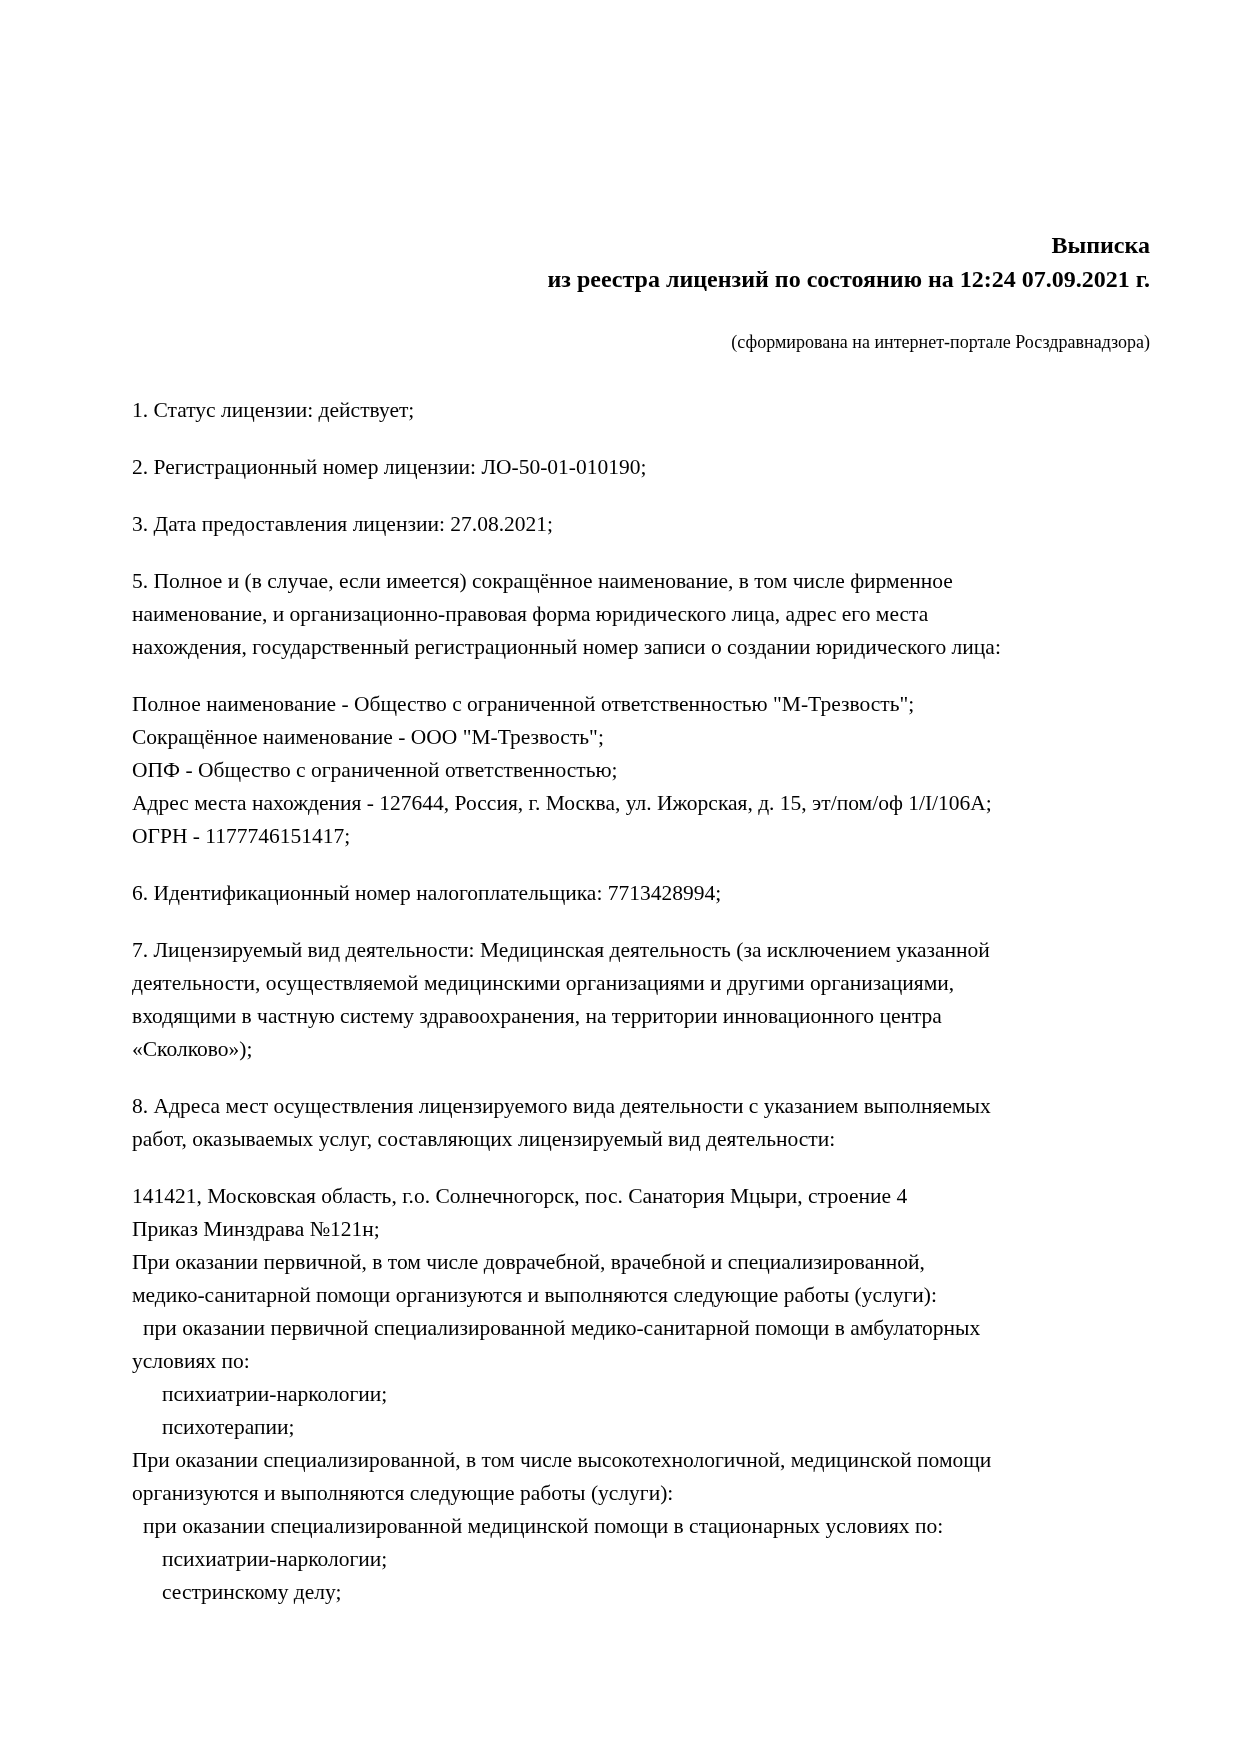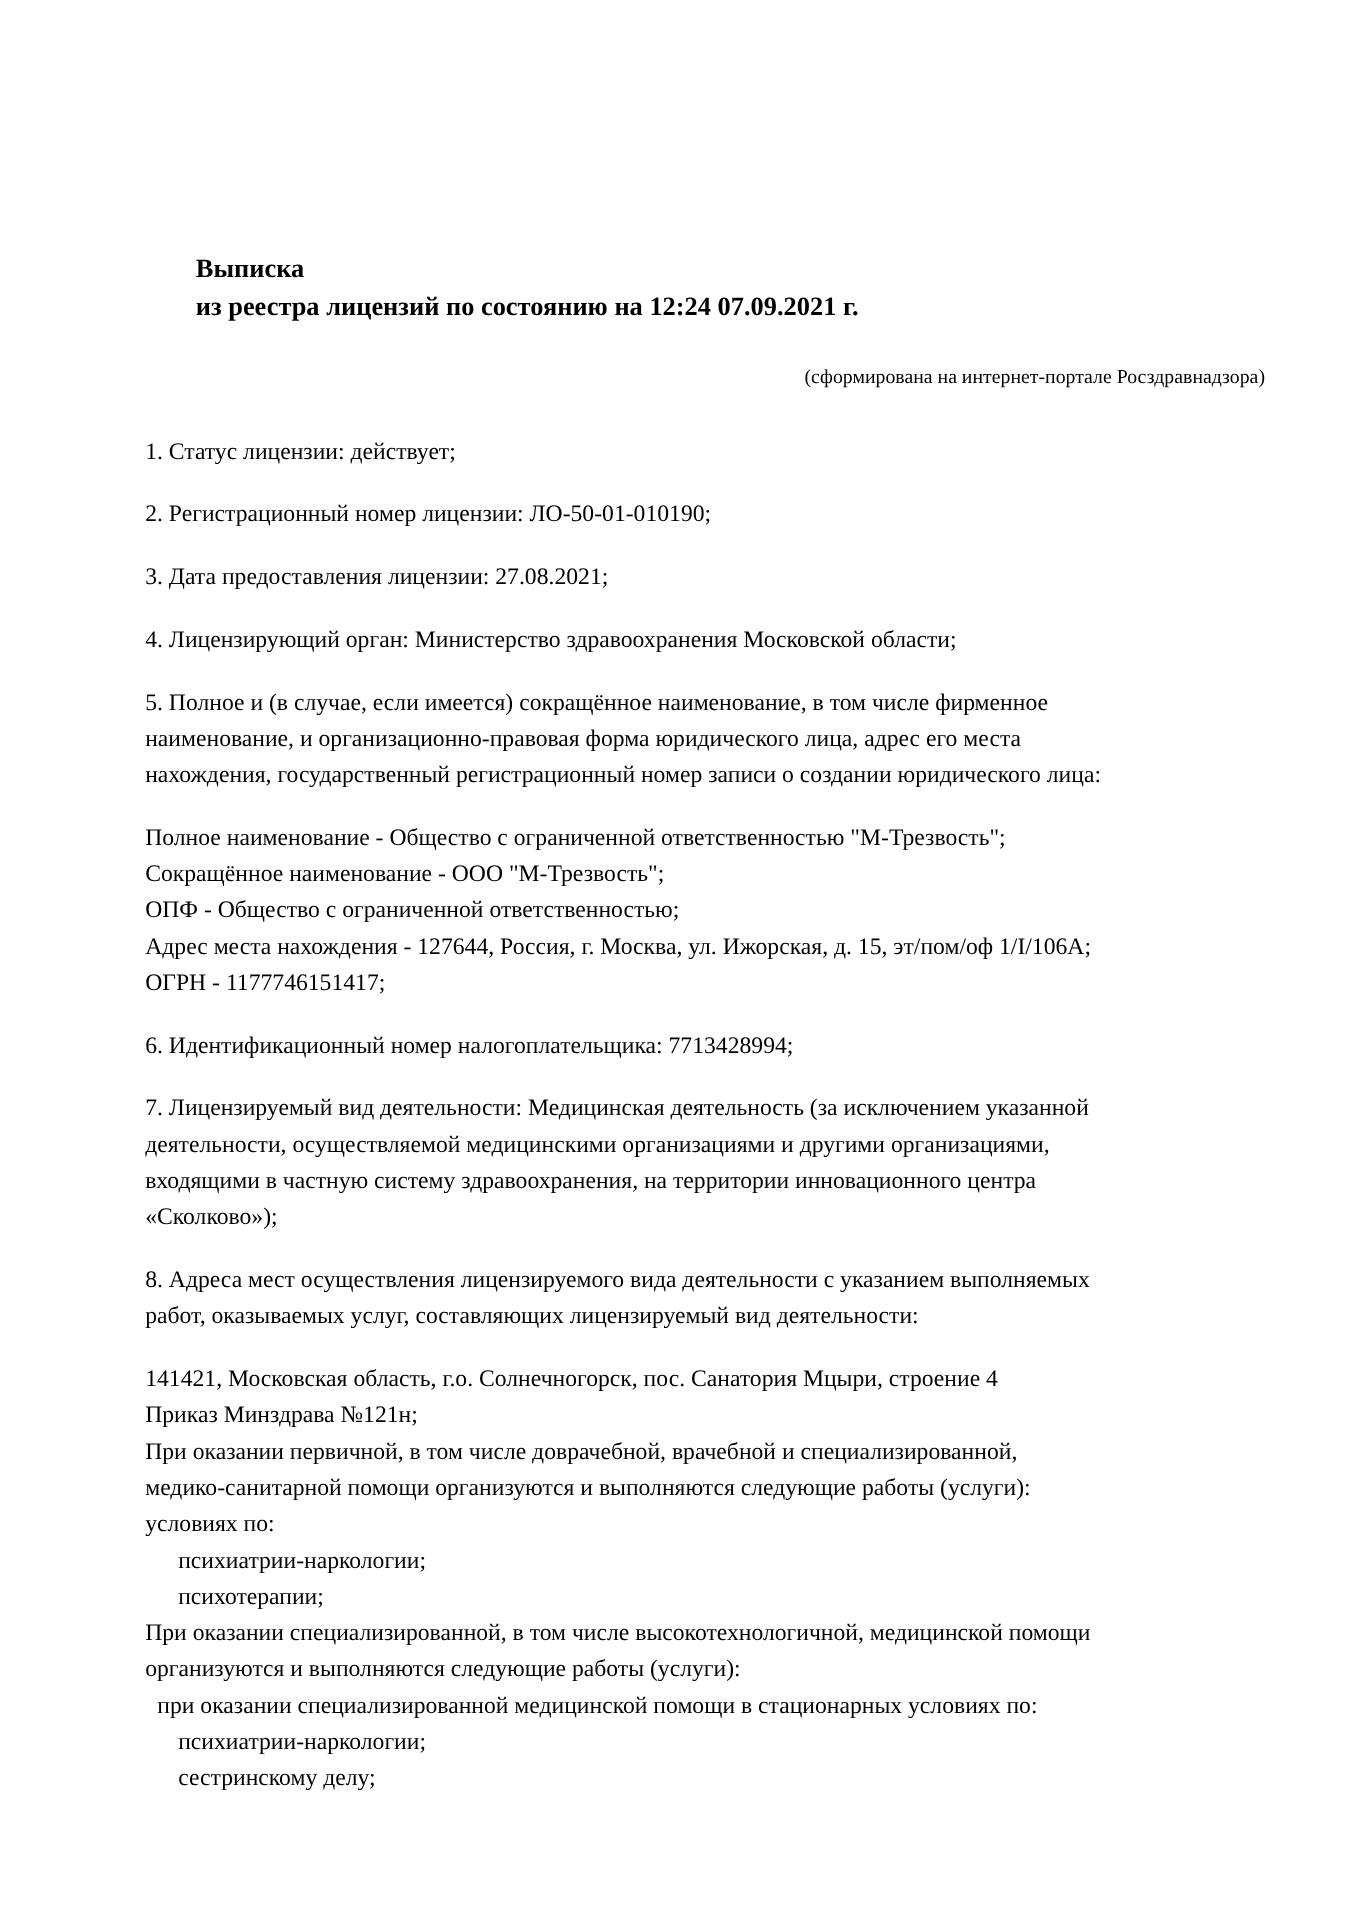--- a/index.html
+++ b/index.html
@@ -18,21 +18,21 @@
   .page {
     box-sizing: border-box;
     width: 1240px;
     height: 1755px;
     padding: 0 90px 0 132px;
     background: #ffffff;
   }
   .title-block {
     margin-top: 228px;
     padding-left: 46px;
-    text-align: left;
+    text-align: right;
     font-weight: bold;
     font-size: 24px;
     line-height: 34px;
     white-space: nowrap;
   }
   .subtitle {
     margin-top: 34px;
     text-align: right;
     font-size: 18px;
     line-height: 24px;
@@ -69,23 +69,20 @@
       <div class="para">
         <div class="line ind-0">1. Статус лицензии: действует;</div>
       </div>
       <div class="para">
         <div class="line ind-0">2. Регистрационный номер лицензии: ЛО-50-01-010190;</div>
       </div>
       <div class="para">
         <div class="line ind-0">3. Дата предоставления лицензии: 27.08.2021;</div>
       </div>
       <div class="para">
-        <div class="line ind-0">4. Лицензирующий орган: Министерство здравоохранения Московской области;</div>
-      </div>
-      <div class="para">
         <div class="line ind-0">5. Полное и (в случае, если имеется) сокращённое наименование, в том числе фирменное</div>
         <div class="line ind-0">наименование, и организационно-правовая форма юридического лица, адрес его места</div>
         <div class="line ind-0">нахождения, государственный регистрационный номер записи о создании юридического лица:</div>
       </div>
       <div class="para">
         <div class="line ind-0">Полное наименование - Общество с ограниченной ответственностью "М-Трезвость";</div>
         <div class="line ind-0">Сокращённое наименование - ООО "М-Трезвость";</div>
         <div class="line ind-0">ОПФ - Общество с ограниченной ответственностью;</div>
         <div class="line ind-0">Адрес места нахождения - 127644, Россия, г. Москва, ул. Ижорская, д. 15, эт/пом/оф 1/I/106А;</div>
         <div class="line ind-0">ОГРН - 1177746151417;</div>
@@ -101,20 +98,21 @@
       </div>
       <div class="para">
         <div class="line ind-0">8. Адреса мест осуществления лицензируемого вида деятельности с указанием выполняемых</div>
         <div class="line ind-0">работ, оказываемых услуг, составляющих лицензируемый вид деятельности:</div>
       </div>
       <div class="para">
         <div class="line ind-0">141421, Московская область, г.о. Солнечногорск, пос. Санатория Мцыри, строение 4</div>
         <div class="line ind-0">Приказ Минздрава №121н;</div>
         <div class="line ind-0">При оказании первичной, в том числе доврачебной, врачебной и специализированной,</div>
         <div class="line ind-0">медико-санитарной помощи организуются и выполняются следующие работы (услуги):</div>
+        <div class="line ind-1">при оказании первичной специализированной медико-санитарной помощи в амбулаторных</div>
         <div class="line ind-0">условиях по:</div>
         <div class="line ind-2">психиатрии-наркологии;</div>
         <div class="line ind-2">психотерапии;</div>
         <div class="line ind-0">При оказании специализированной, в том числе высокотехнологичной, медицинской помощи</div>
         <div class="line ind-0">организуются и выполняются следующие работы (услуги):</div>
         <div class="line ind-1">при оказании специализированной медицинской помощи в стационарных условиях по:</div>
         <div class="line ind-2">психиатрии-наркологии;</div>
         <div class="line ind-2">сестринскому делу;</div>
       </div>
     </div>

